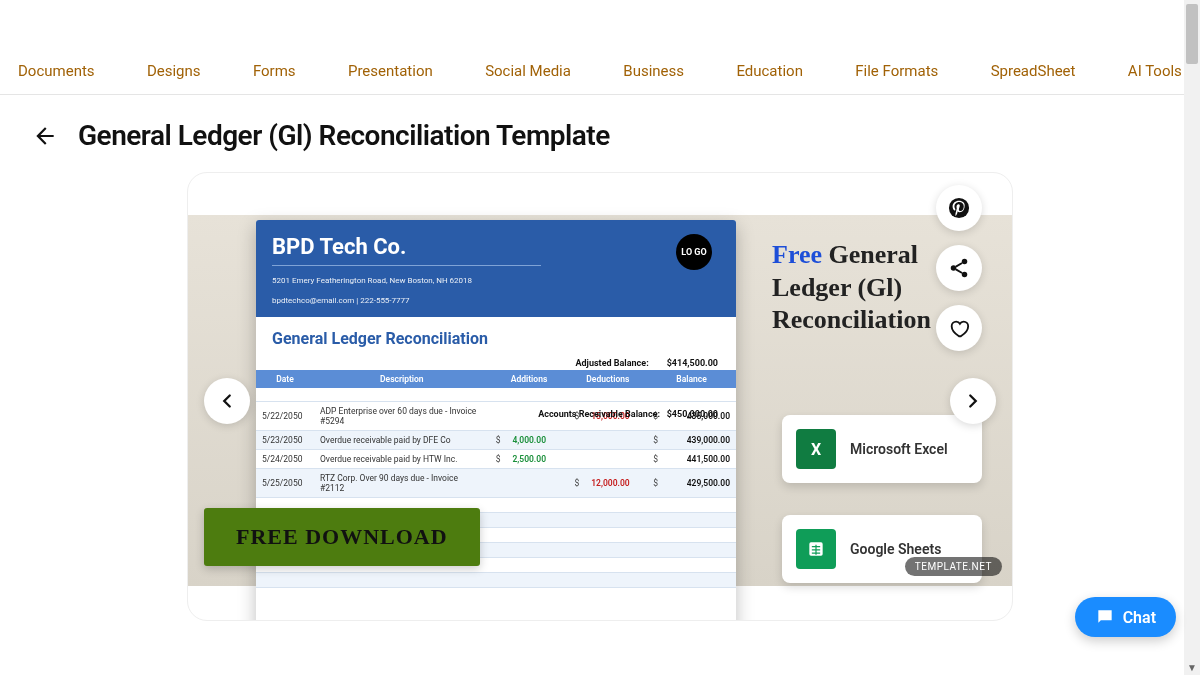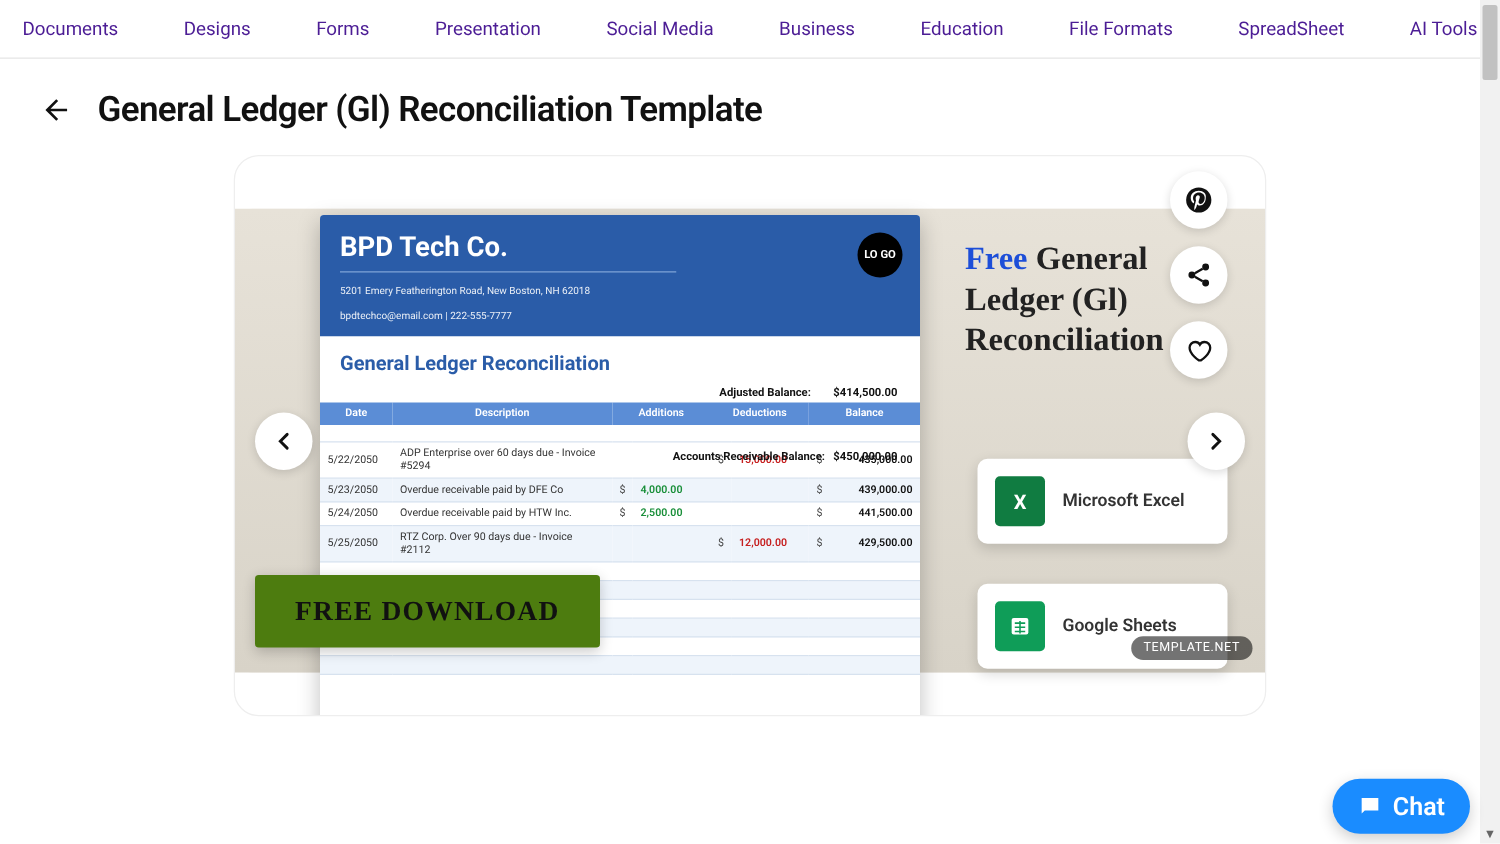--- a/index.html
+++ b/index.html
@@ -1,29 +1,29 @@
 <!DOCTYPE html>
 <html><head>
 <meta charset="utf-8">
 <style>
   * { box-sizing: border-box; margin: 0; padding: 0; }
   body { font-family: -apple-system, BlinkMacSystemFont, "Segoe UI", Roboto, Arial, sans-serif; background:#fff; color:#111; width:1200px; height:675px; overflow:hidden; position:relative; }
   .topnav { display:flex; justify-content:space-between; padding:14px 18px; border-bottom:1px solid #e5e5e5; font-size:15px; }
-  .topnav a { color:#4c1d95; text-decoration:none; cursor:pointer; }
+  .topnav a { color:#a16207; text-decoration:none; cursor:pointer;margin-top:48px; }
   .header { display:flex; align-items:center; gap:18px; padding:24px 30px 10px 30px; }
   .back { width:30px; height:30px; display:flex; align-items:center; justify-content:center; cursor:pointer; font-size:22px; }
   .page-title { font-size:28px; font-weight:600; letter-spacing:-0.5px; }
   .card { width:826px; margin:10px auto 0 auto; border:1px solid #eee; border-radius:20px; padding:0; position:relative; overflow:hidden; background:#fff; }
   .preview-wrap { position:relative; height:371px; background:#f3f0eb; border-radius:14px; margin:42px 0 34px 0; overflow:visible; }
   .preview-bg { position:absolute; inset:0; background:linear-gradient(180deg,#e7e2d8 0%,#d8d3c8 100%); }
   .doc { position:absolute; left:68px; top:5px; width:480px; height:430px; background:#fff; box-shadow:0 6px 18px rgba(0,0,0,.25); border-radius:3px; overflow:hidden; }
   .doc-hdr { background:#2a5ca8; color:#fff; padding:14px 16px 10px 16px; position:relative; }
   .doc-hdr .co { font-size:22px; font-weight:700; }
   .doc-hdr .sub { font-size:8px; margin-top:10px; line-height:1.3; opacity:.9; }
-  .logo-badge { position:absolute; right:14px; top:14px; width:36px; height:36px; border-radius:50%; background:#000; color:#fff; font-size:9px; font-weight:700; display:flex; align-items:center; justify-content:center; line-height:1; text-align:center;margin-left:44px; }
+  .logo-badge { position:absolute; right:24px; top:14px; width:36px; height:36px; border-radius:50%; background:#000; color:#fff; font-size:9px; font-weight:700; display:flex; align-items:center; justify-content:center; line-height:1; text-align:center;margin-left:44px; }
   .doc-title { color:#2a5ca8; font-weight:700; font-size:16px; padding:12px 16px 8px 16px; }
   .adj { display:flex; justify-content:flex-end; font-size:9px; font-weight:700; padding:2px 18px; gap:18px; }
   table { width:100%; border-collapse:collapse; font-size:8.5px;padding-left:20px; }
   thead { background:#5b8dd6; color:#fff; }
   thead th { padding:4px 6px; text-align:center; font-weight:600; }
   .ar { text-align:right; font-weight:700; padding:3px 18px 3px 0; font-size:9px; }
   tbody tr { border-bottom:1px solid #d7e2ef; }
   tbody tr:nth-child(odd) { background:#eef4fb; }
   tbody tr:nth-child(even) { background:#fff; }
   tbody td { padding:4px 6px; }
@@ -43,21 +43,21 @@
   .app-icon { width:40px; height:40px; border-radius:4px; display:flex; align-items:center; justify-content:center; color:#fff; font-weight:700; }
   .app-icon.ex { background:#107c41; }
   .app-icon.sh { background:#0f9d58; }
   .app-label { font-size:14px; font-weight:600; color:#333; line-height:1.2; }
   .tnet { position:absolute; right:10px; bottom:10px; background:rgba(0,0,0,.55); color:#fff; font-size:10px; padding:4px 10px; border-radius:10px; letter-spacing:.5px; }
   .circle-btn { width:46px; height:46px; border-radius:50%; background:#fff; box-shadow:0 2px 8px rgba(0,0,0,.15); display:flex; align-items:center; justify-content:center; cursor:pointer; position:absolute; }
   .circle-btn svg { width:22px; height:22px; }
   .nav-prev { left:16px; top:50%; transform:translateY(-50%); }
   .nav-next { right:16px; top:50%; transform:translateY(-50%); }
   .side-actions { position:absolute; right:30px; top:12px; display:flex; flex-direction:column; gap:14px; z-index:5; }
-  .chat { position:fixed; right:24px; bottom:8px; background:#1a8cff; color:#fff; border-radius:26px; padding:10px 20px; display:flex; align-items:center; gap:8px; font-weight:600; font-size:20px; box-shadow:0 4px 12px rgba(0,0,0,.2); cursor:pointer; }
+  .chat { position:fixed; right:24px; bottom:38px; background:#1a8cff; color:#fff; border-radius:26px; padding:10px 20px; display:flex; align-items:center; gap:8px; font-weight:600; font-size:16px; box-shadow:0 4px 12px rgba(0,0,0,.2); cursor:pointer; }
   .scrollbar { position:absolute; right:0; top:0; width:16px; height:100%; background:#f1f1f1; }
   .scroll-thumb { position:absolute; right:2px; top:4px; width:12px; height:60px; background:#c1c1c1; border-radius:2px; }
   .scroll-arrow { position:absolute; right:0; width:16px; height:16px; display:flex; align-items:center; justify-content:center; font-size:10px; color:#666; }
 </style>
 </head>
 <body>
 
 <div class="scrollbar">
   <div class="scroll-arrow" style="top:0">▲</div>
   <div class="scroll-thumb"></div>

